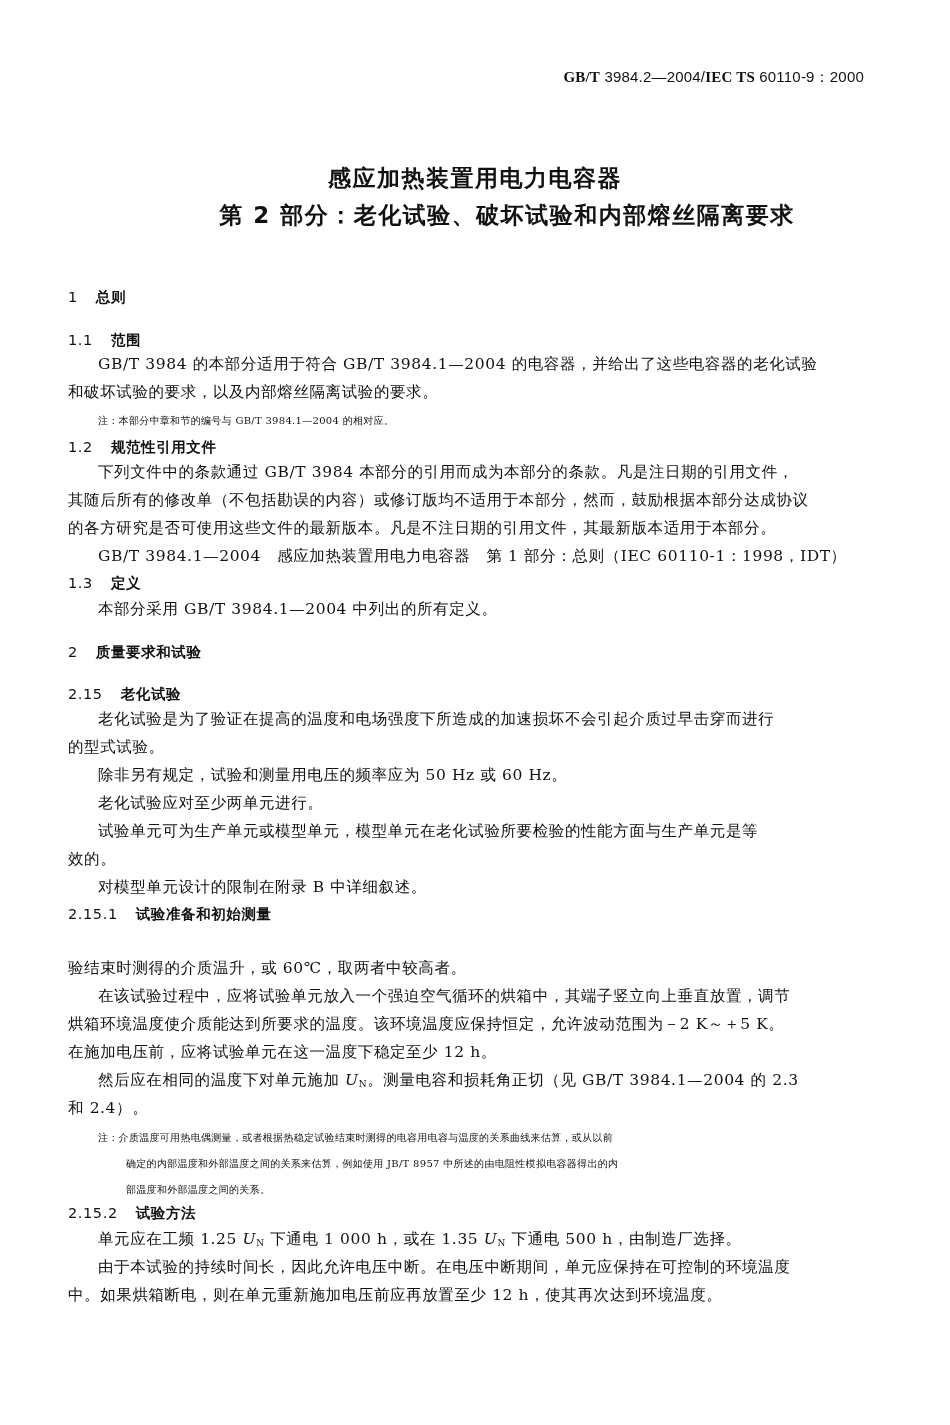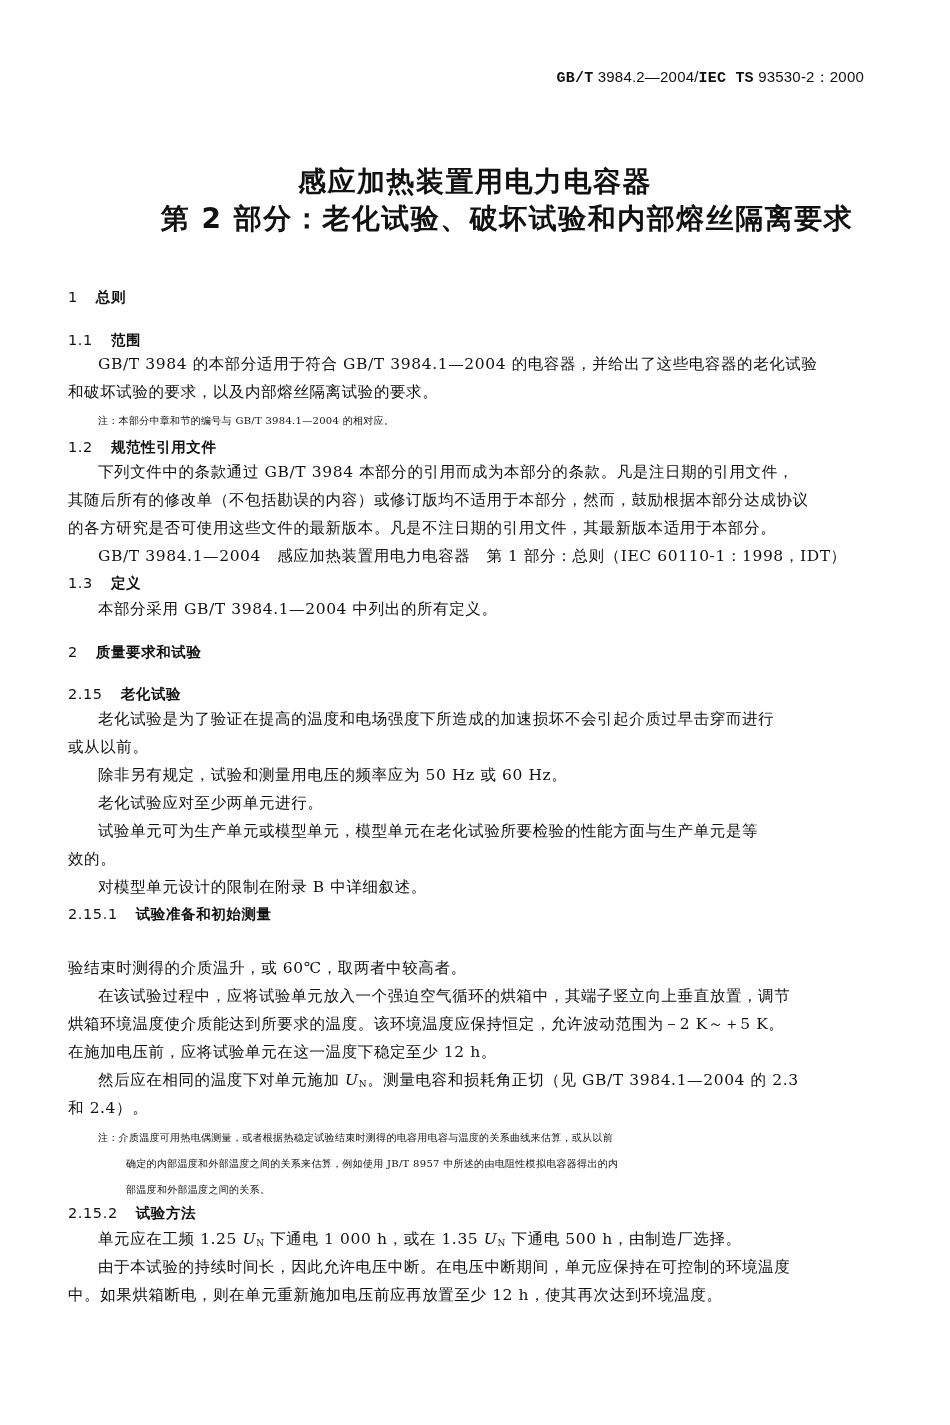--- a/index.html
+++ b/index.html
@@ -1,41 +1,41 @@
 <!DOCTYPE html>
 <html><head>
 <meta charset="utf-8">
 <style>
   html, body { margin: 0; padding: 0; background: #ffffff; }
   body { width: 950px; height: 1425px; position: relative; overflow: hidden;
          font-family: "DejaVu Serif", "Liberation Serif", serif; color: #111; }
   .page { position: absolute; left: 0; top: 0; width: 950px; height: 1425px; }
   .std-code { position: absolute; top: 68px; right: 86px; font-size: 15px;
               font-family: "Liberation Sans", "DejaVu Sans", sans-serif; letter-spacing: 0.2px; }
-  .std-code b { font-family: Liberation Mono, monospace; font-weight: bold; }
+  .std-code b { font-family: Liberation Serif, serif; font-weight: bold; }
   .title { position: absolute; left: 0; width: 950px; text-align: center;
            font-family: "DejaVu Sans", "Liberation Sans", sans-serif; font-weight: bold;
-           font-size: 28px; letter-spacing: 1.5px; }
+           font-size: 23px; letter-spacing: 1.5px; }
   .title1 { top: 163px; }
   .title2 { top: 200px; padding-left: 32px; }
   .line { position: absolute; left: 60px; width: 810px; font-size: 15.5px;
           line-height: 20px; white-space: nowrap; letter-spacing: 0.6px; margin-left: 8px; }
   .indent { left: 90px; }
   .heading { font-family: "DejaVu Sans", "Liberation Sans", sans-serif; font-weight: bold; font-size: 14.5px; }
   .heading .num { font-weight: normal; display: inline-block; margin-right: 18px; }
   .note { font-size: 10px; letter-spacing: 0.3px; }
   sub { font-size: 9px; vertical-align: -2px; }
   i { font-style: italic; }
 </style>
 </head>
 <body>
 
 <div class="page">
 
-  <div class="std-code"><b>GB/T</b><span> 3984.2—2004/</span><b>IEC TS</b><span> 93530-2：2000</span></div>
+  <div class="std-code"><b>GB/T</b><span> 3984.2—2004/</span><b>IEC TS</b><span> 60110-9：2000</span></div>
 
   <div class="title title1">感应加热装置用电力电容器</div>
   <div class="title title2">第 2 部分：老化试验、破坏试验和内部熔丝隔离要求</div>
 
   <div class="line heading" style="top:287px"><span class="num">1</span><span>总则</span></div>
 
   <div class="line heading" style="top:330px"><span class="num">1.1</span><span>范围</span></div>
   <div class="line indent" style="top:354px; width:780px">GB/T 3984 的本部分适用于符合 GB/T 3984.1—2004 的电容器，并给出了这些电容器的老化试验</div>
   <div class="line" style="top:382px">和破坏试验的要求，以及内部熔丝隔离试验的要求。</div>
   <div class="line indent note" style="top:411px">注：本部分中章和节的编号与 GB/T 3984.1—2004 的相对应。</div>
@@ -46,21 +46,21 @@
   <div class="line" style="top:518px">的各方研究是否可使用这些文件的最新版本。凡是不注日期的引用文件，其最新版本适用于本部分。</div>
   <div class="line indent" style="top:546px">GB/T 3984.1—2004　感应加热装置用电力电容器　第 1 部分：总则（IEC 60110-1：1998，IDT）</div>
 
   <div class="line heading" style="top:573px"><span class="num">1.3</span><span>定义</span></div>
   <div class="line indent" style="top:599px">本部分采用 GB/T 3984.1—2004 中列出的所有定义。</div>
 
   <div class="line heading" style="top:642px"><span class="num">2</span><span>质量要求和试验</span></div>
 
   <div class="line heading" style="top:684px"><span class="num">2.15</span><span>老化试验</span></div>
   <div class="line indent" style="top:709px">老化试验是为了验证在提高的温度和电场强度下所造成的加速损坏不会引起介质过早击穿而进行</div>
-  <div class="line" style="top:737px">或从以前。</div>
+  <div class="line" style="top:737px">的型式试验。</div>
   <div class="line indent" style="top:765px">除非另有规定，试验和测量用电压的频率应为 50 Hz 或 60 Hz。</div>
   <div class="line indent" style="top:793px">老化试验应对至少两单元进行。</div>
   <div class="line indent" style="top:821px">试验单元可为生产单元或模型单元，模型单元在老化试验所要检验的性能方面与生产单元是等</div>
   <div class="line" style="top:849px">效的。</div>
   <div class="line indent" style="top:877px">对模型单元设计的限制在附录 B 中详细叙述。</div>
 
   <div class="line heading" style="top:904px"><span class="num">2.15.1</span><span>试验准备和初始测量</span></div>
   <div class="line" style="top:958px">验结束时测得的介质温升，或 60℃，取两者中较高者。</div>
   <div class="line indent" style="top:986px">在该试验过程中，应将试验单元放入一个强迫空气循环的烘箱中，其端子竖立向上垂直放置，调节</div>
   <div class="line" style="top:1014px">烘箱环境温度使介质能达到所要求的温度。该环境温度应保持恒定，允许波动范围为－2 K～＋5 K。</div>

